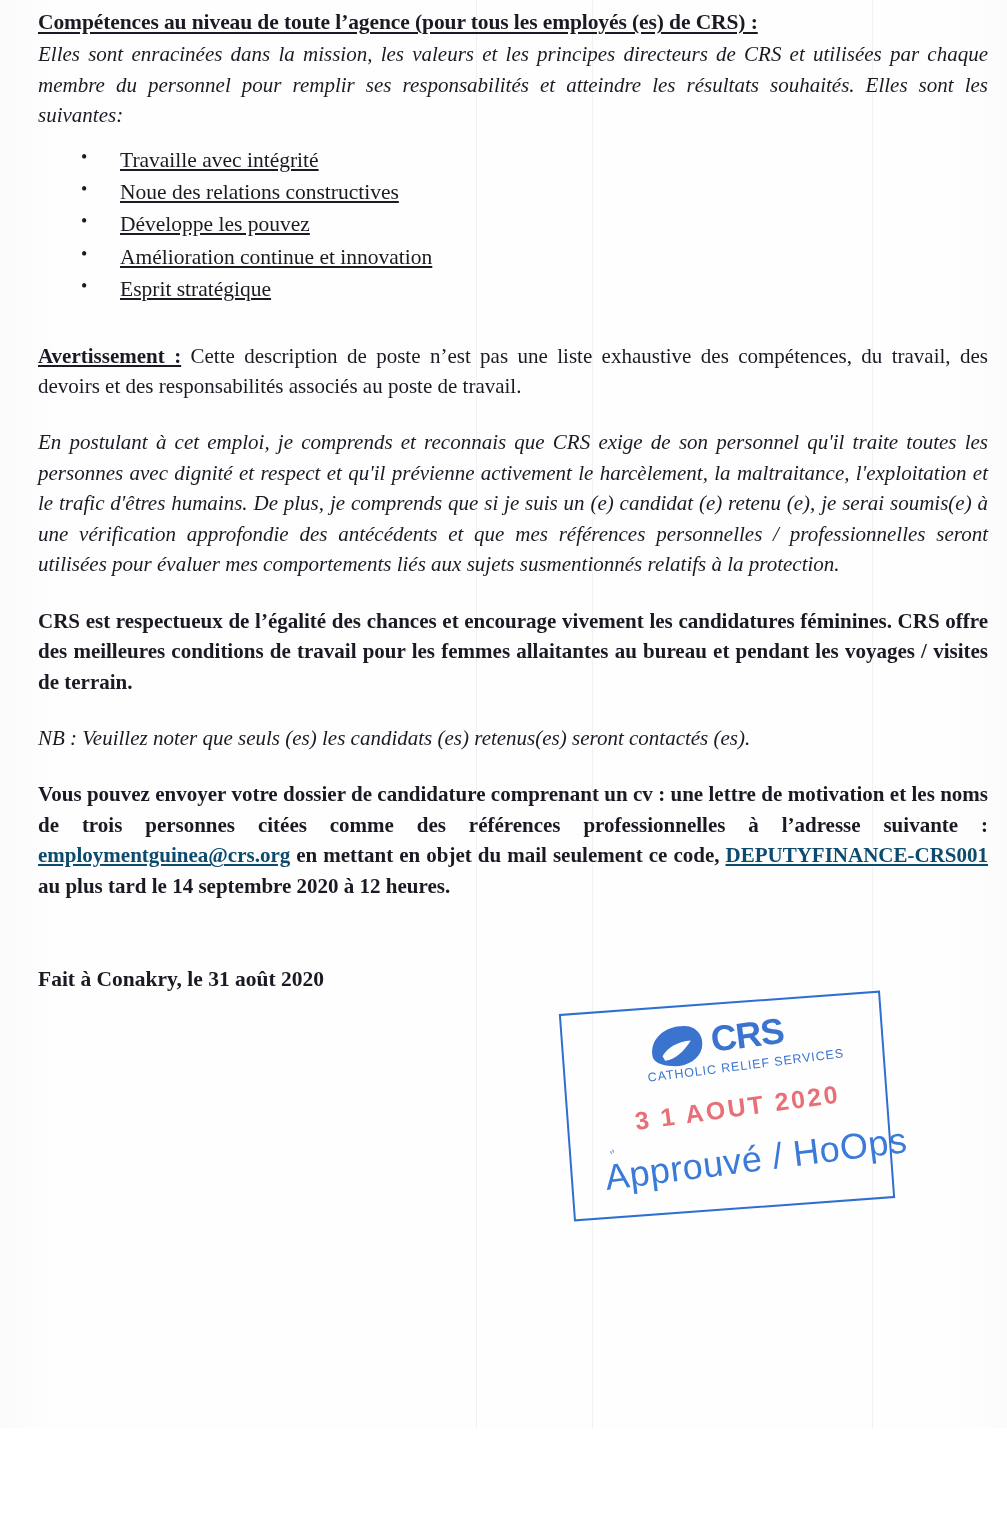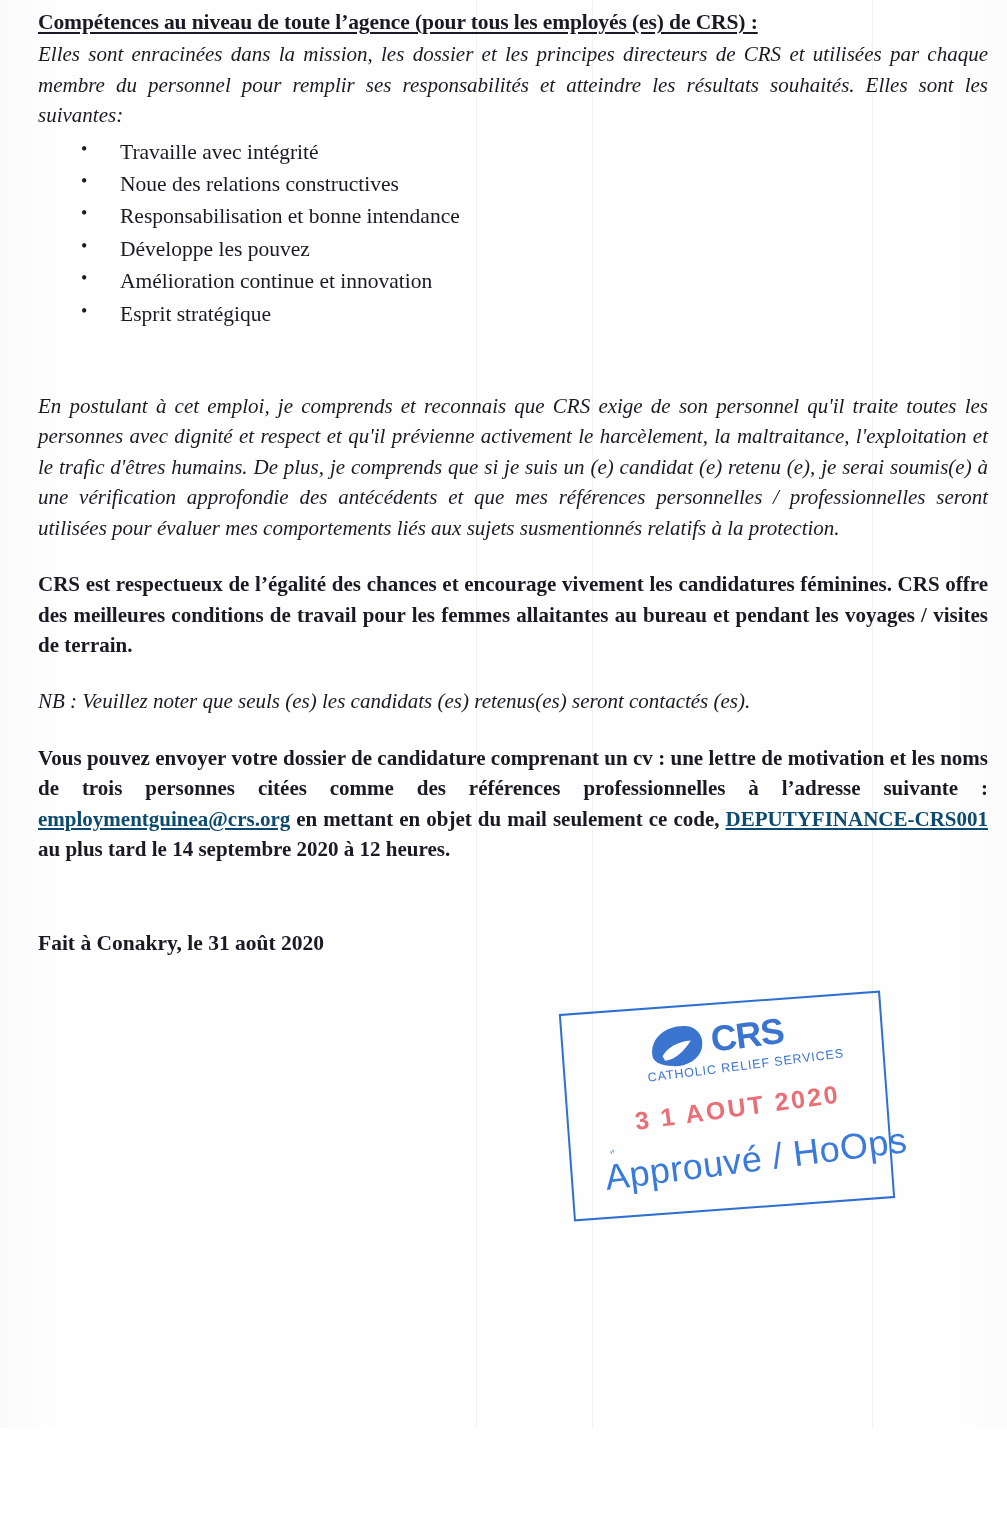--- a/index.html
+++ b/index.html
@@ -70,22 +70,23 @@
   }
   p.bolditalic {
     font-weight: normal;
     font-style: italic;
   }
 
   .intro-para { margin-bottom: 4px; }
 
   ul.bullets {
     list-style: none;
-    margin: 6px 0 0 0;
+    margin: 14px 0 0 0;
     padding: 0;
+    text-decoration: underline;
   }
   ul.bullets li {
     position: relative;
     font-size: 21.5px;
     line-height: 1.46;
     padding-left: 82px;
     margin-bottom: 1px;
   }
   ul.bullets li::before {
     content: "\2022";
@@ -203,33 +204,33 @@
   <div class="scan-seam s2"></div>
   <div class="scan-seam s3"></div>
   <div class="scan-vignette"></div>
 
   <div class="content">
 
     <h1 class="doc-heading">
       <span class="u">Compétences au niveau de toute l’agence (pour tous les employés (es) de CRS) :</span>
     </h1>
 
-    <p class="para italic intro-para">Elles sont enracinées dans la mission, les dossier et les principes directeurs de CRS et utilisées par chaque membre du personnel pour remplir ses responsabilités et atteindre les résultats souhaités. Elles sont les suivantes:</p>
+    <p class="para italic intro-para">Elles sont enracinées dans la mission, les valeurs et les principes directeurs de CRS et utilisées par chaque membre du personnel pour remplir ses responsabilités et atteindre les résultats souhaités. Elles sont les suivantes:</p>
 
     <ul class="bullets">
       <li>Travaille avec intégrité</li>
       <li>Noue des relations constructives</li>
-      <li>Responsabilisation et bonne intendance</li>
       <li>Développe les pouvez</li>
       <li>Amélioration continue et innovation</li>
       <li>Esprit stratégique</li>
     </ul>
 
     <div class="gap-lg"></div>
 
+    <p class="para"><span class="underline" style="font-weight:bold">Avertissement :</span><span> Cette description de poste n’est pas une liste exhaustive des compétences, du travail, des devoirs et des responsabilités associés au poste de travail.</span></p>
 
     <div class="gap-md"></div>
 
     <p class="para italic">En postulant à cet emploi, je comprends et reconnais que CRS exige de son personnel qu'il traite toutes les personnes avec dignité et respect et qu'il prévienne activement le harcèlement, la maltraitance, l'exploitation et le trafic d'êtres humains. De plus, je comprends que si je suis un (e) candidat (e) retenu (e), je serai soumis(e) à une vérification approfondie des antécédents et que mes références personnelles / professionnelles seront utilisées pour évaluer mes comportements liés aux sujets susmentionnés relatifs à la protection.</p>
 
     <div class="gap-md"></div>
 
     <p class="para bold">CRS est respectueux de l’égalité des chances et encourage vivement les candidatures féminines. CRS offre des meilleures conditions de travail pour les femmes allaitantes au bureau et pendant les voyages / visites de terrain.</p>
 
     <div class="gap-md"></div>

